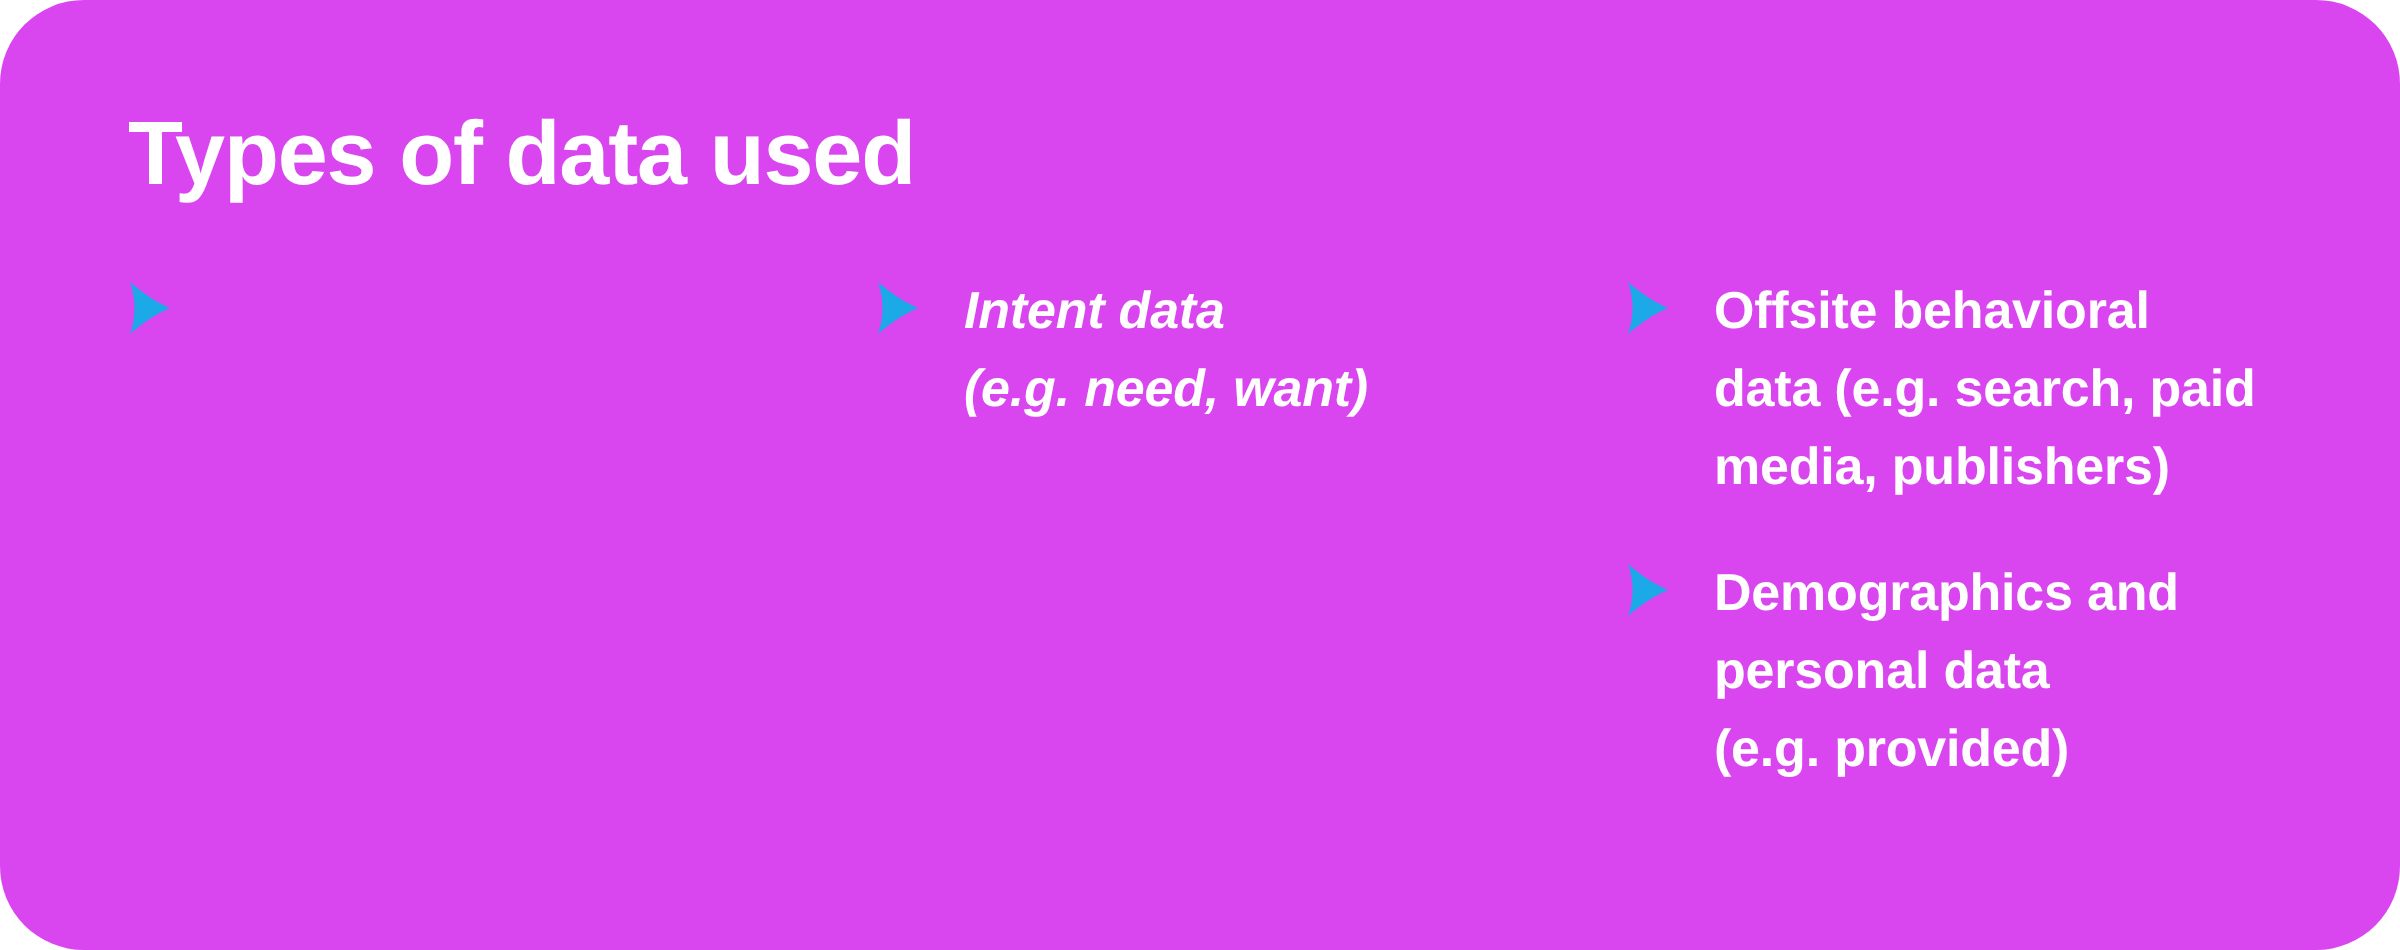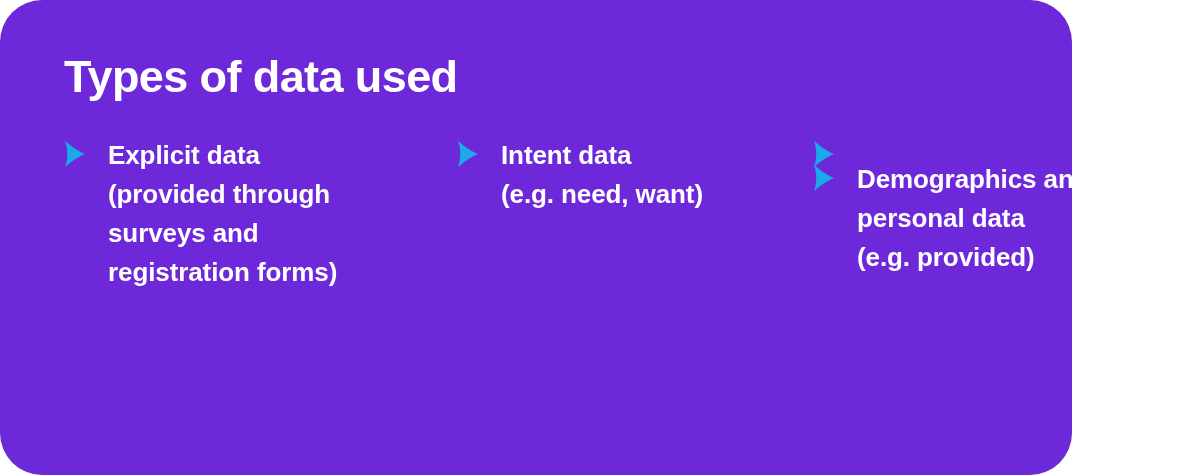--- a/index.html
+++ b/index.html
@@ -11,23 +11,23 @@
     position: relative;
     width: 1200px;
     height: 475px;
     overflow: hidden;
     font-family: "Liberation Sans", sans-serif;
   }
   .panel {
     position: absolute;
     left: 0;
     top: 0;
-    width: 1072px;
+    width: 1200px;
     height: 475px;
-    background: #6d28d9;
+    background: #d946ef;
     border-radius: 42px;
     box-sizing: border-box;
   }
   .panel-title {
     position: absolute;
     left: 64px;
     top: 50px;
     font-size: 45px;
     font-weight: bold;
     color: #ffffff;
@@ -39,21 +39,21 @@
     position: absolute;
     left: 0;
     top: 136px;
     width: 1200px;
   }
   .column {
     position: absolute;
     top: 0;
   }
   .column.col-1 { left: 64px;  width: 330px; }
-  .column.col-2 { left: 457px; width: 330px; }
+  .column.col-2 { left: 438px; width: 330px; font-style: italic; }
   .column.col-3 { left: 813px; width: 340px; }
 
   .bullet-item {
     position: relative;
     display: block;
     padding-left: 44px;
     margin-bottom: 24px;
   }
   .bullet-item:last-child { margin-bottom: 0; }
 
@@ -85,24 +85,20 @@
 
     <div class="columns">
 
       <div class="column col-1">
         <div class="bullet-item">
           <span class="arrow-icon">
             <svg viewBox="0 0 22 28" width="22" height="28" aria-hidden="true">
               <path d="M1 1 C7 6, 12 10, 21 14 C12 18, 7 22, 1 27 C4 19, 4 9, 1 1 Z" fill="#1BA9E8"></path>
             </svg>
           </span>
-          <span class="bullet-text">Explicit data
-(provided through
-surveys and
-registration forms)</span>
         </div>
       </div>
 
       <div class="column col-2">
         <div class="bullet-item">
           <span class="arrow-icon">
             <svg viewBox="0 0 22 28" width="22" height="28" aria-hidden="true">
               <path d="M1 1 C7 6, 12 10, 21 14 C12 18, 7 22, 1 27 C4 19, 4 9, 1 1 Z" fill="#1BA9E8"></path>
             </svg>
           </span>
@@ -111,20 +107,23 @@
         </div>
       </div>
 
       <div class="column col-3">
         <div class="bullet-item">
           <span class="arrow-icon">
             <svg viewBox="0 0 22 28" width="22" height="28" aria-hidden="true">
               <path d="M1 1 C7 6, 12 10, 21 14 C12 18, 7 22, 1 27 C4 19, 4 9, 1 1 Z" fill="#1BA9E8"></path>
             </svg>
           </span>
+          <span class="bullet-text">Offsite behavioral
+data (e.g. search, paid
+media, publishers)</span>
         </div>
         <div class="bullet-item">
           <span class="arrow-icon">
             <svg viewBox="0 0 22 28" width="22" height="28" aria-hidden="true">
               <path d="M1 1 C7 6, 12 10, 21 14 C12 18, 7 22, 1 27 C4 19, 4 9, 1 1 Z" fill="#1BA9E8"></path>
             </svg>
           </span>
           <span class="bullet-text">Demographics and
 personal data
 (e.g. provided)</span>

